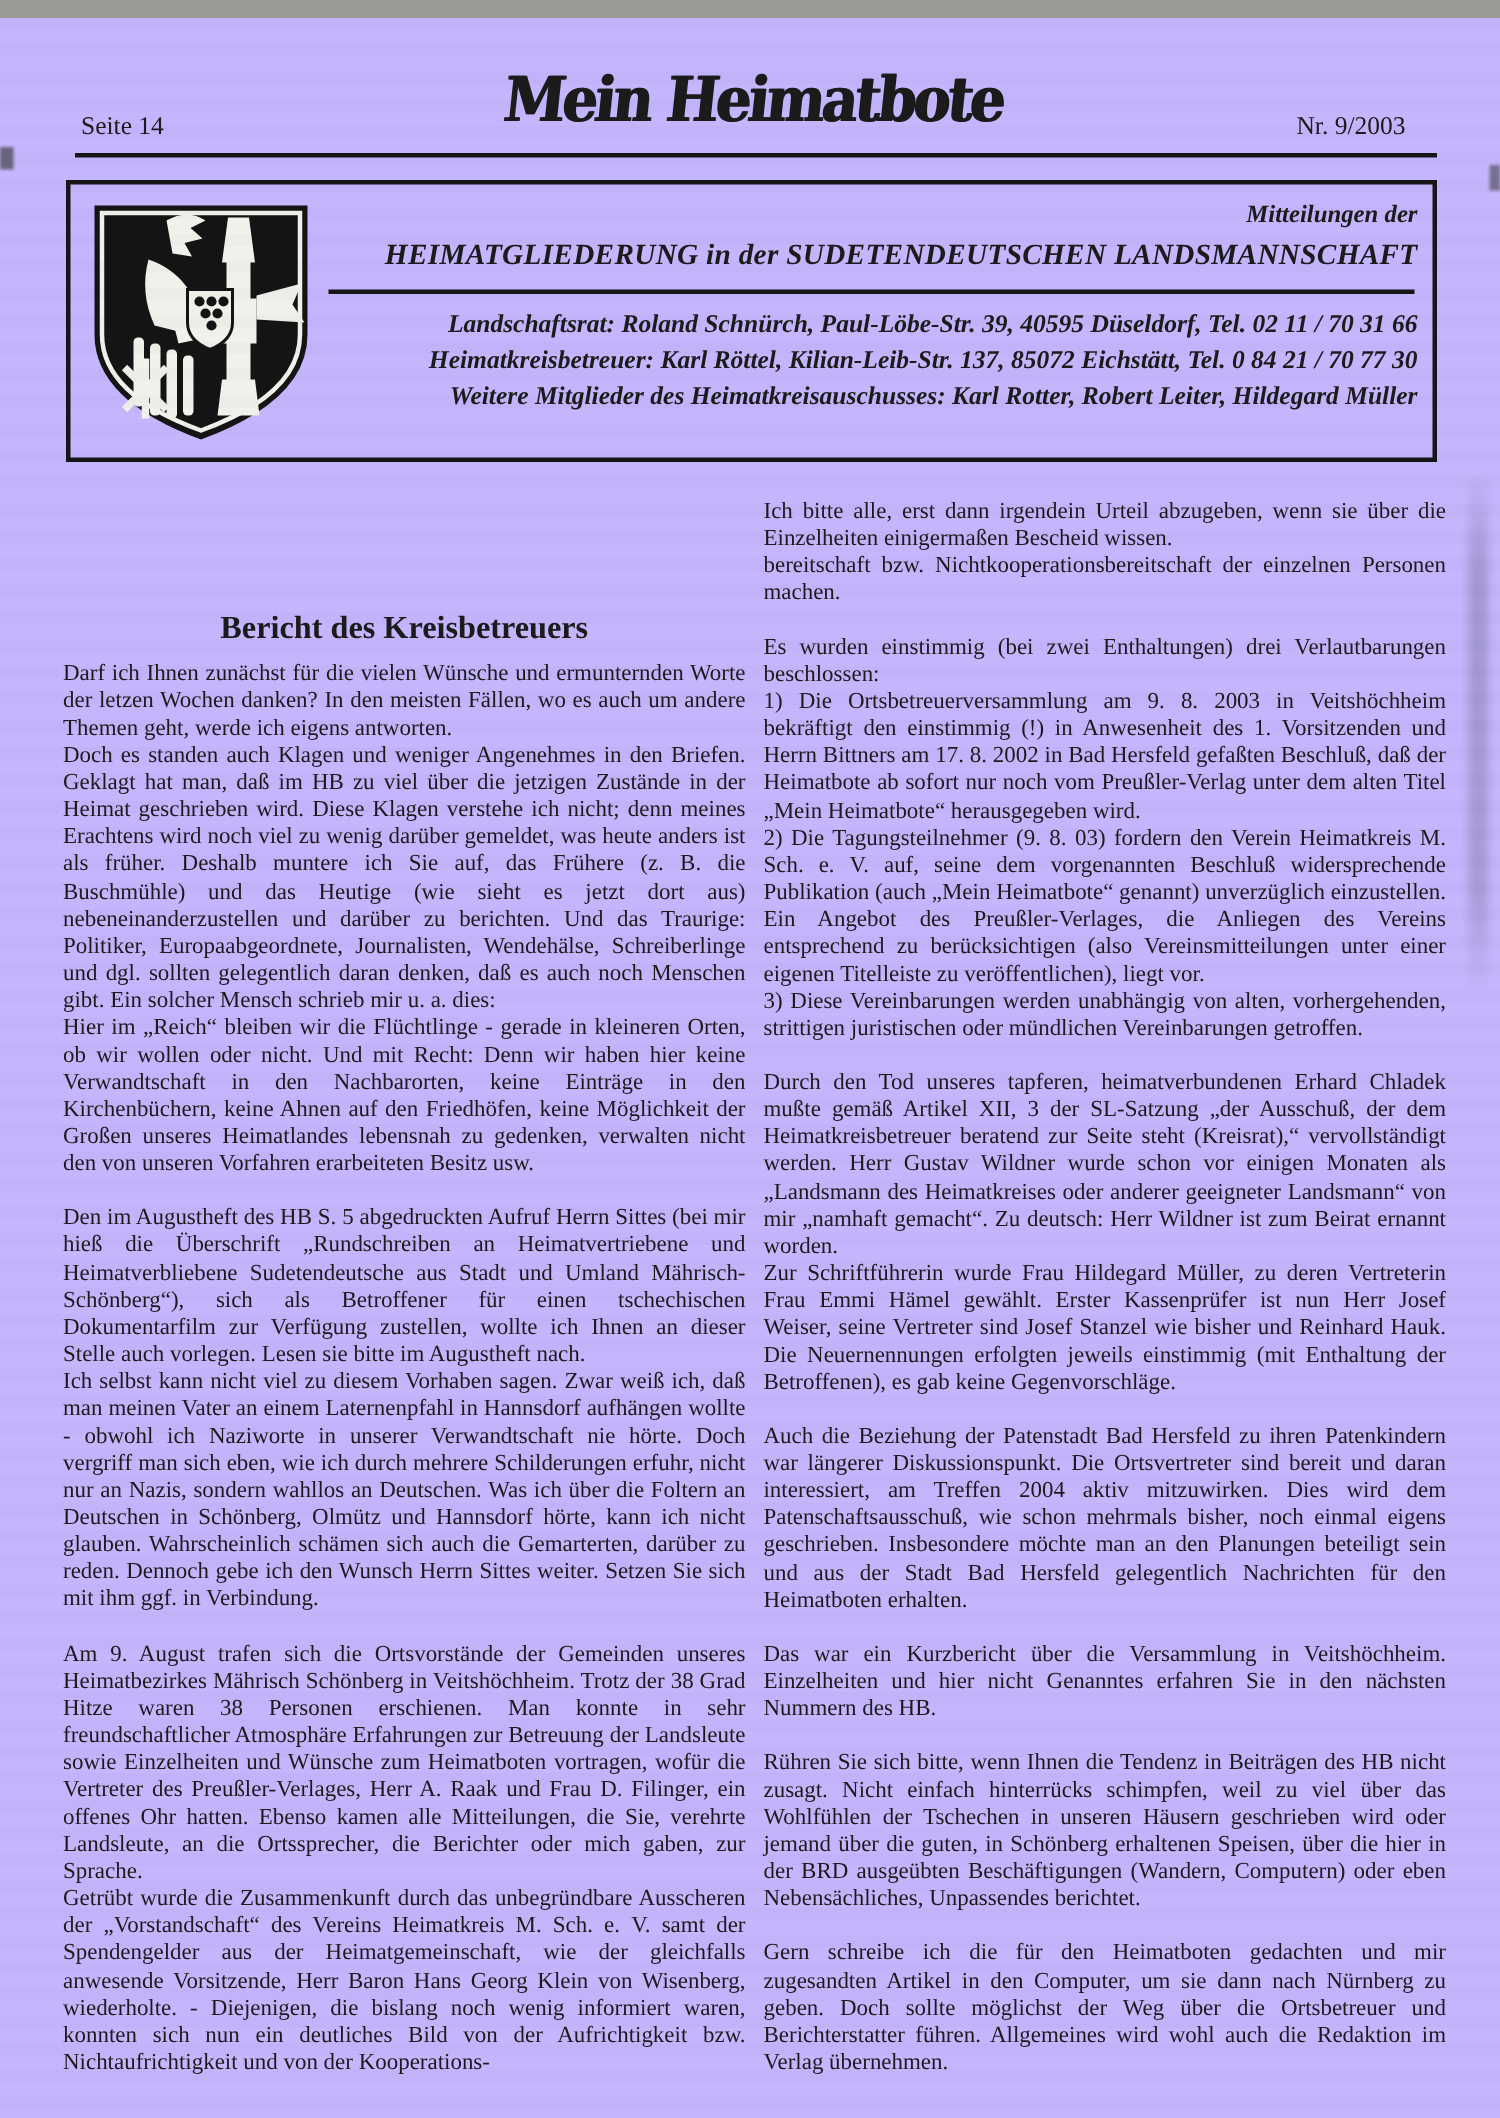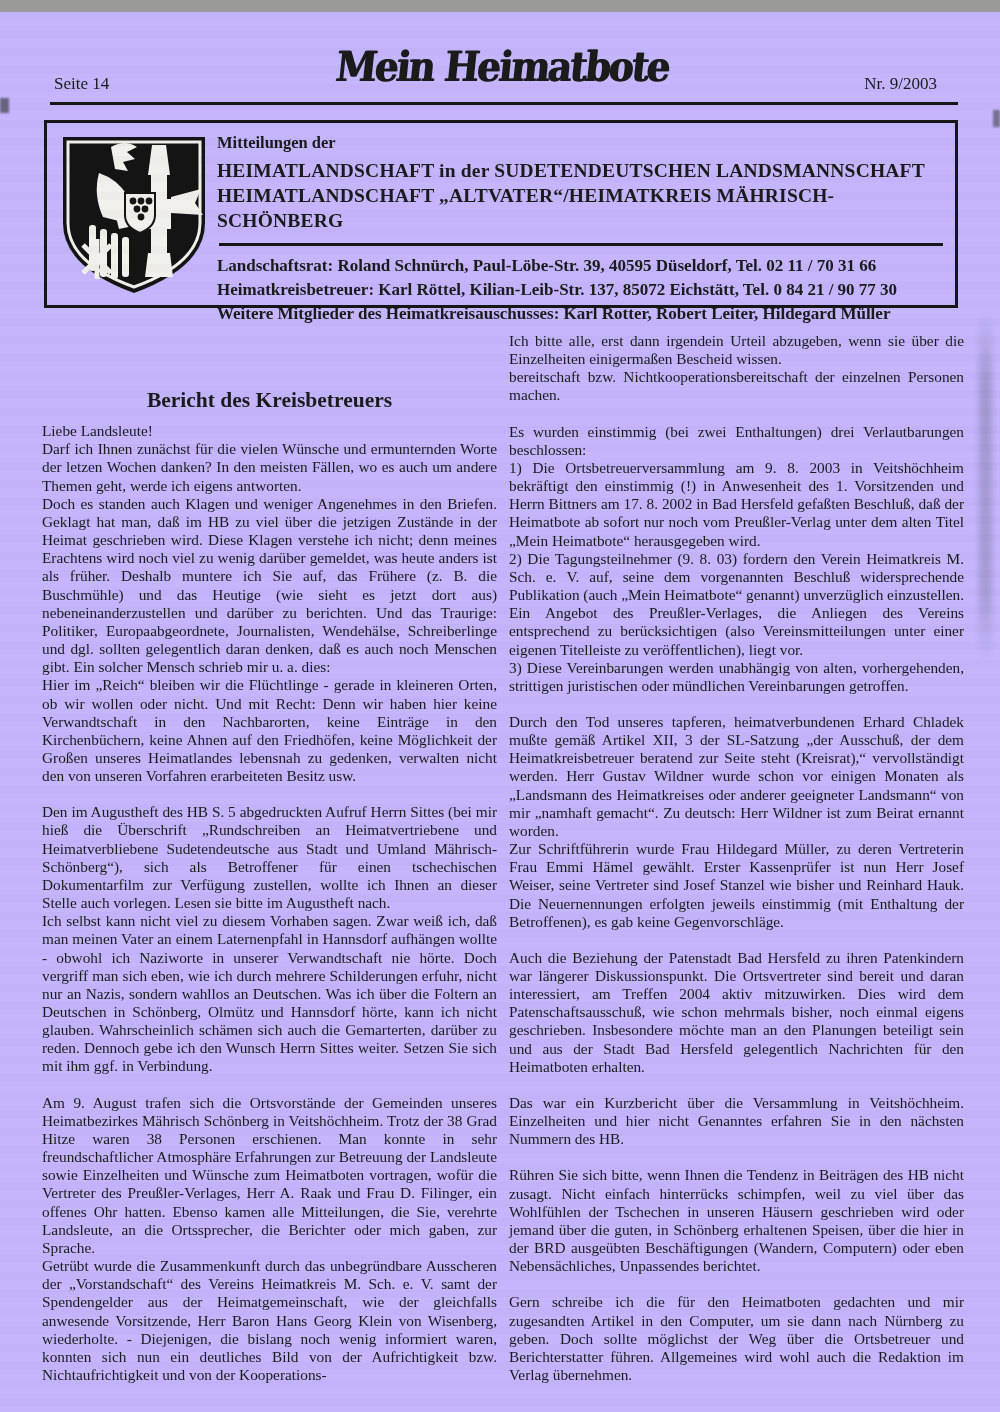--- a/index.html
+++ b/index.html
@@ -32,21 +32,21 @@
     font-family:"DejaVu Serif",serif;font-weight:bold;font-size:37px;letter-spacing:-2px;
     text-shadow:1.2px 0 0 #1b1b1b;white-space:nowrap;
   }
   .top-rule{height:3px;background:#161616;margin:8px 6px 0 10px;}
   
   .info-box{
     margin:15px 6px 0 4px;border:3px solid #161616;box-sizing:border-box;height:188px;
     display:flex;align-items:flex-start;gap:8px;padding:8px 10px 8px 12px;
   }
   .crest{flex:0 0 auto;margin-top:2px;}
-  .box-text{flex:1;text-align:left;}
+  .box-text{flex:1;text-align:right;font-style:italic;}
   .box-line1{font-weight:bold;font-size:16.5px;margin-top:2px;}
   .box-line2{font-weight:bold;font-size:19.5px;line-height:25px;margin-top:5px;letter-spacing:.2px;}
   .box-line3{font-weight:bold;font-size:19.5px;line-height:25px;letter-spacing:.2px;}
   .box-rule{height:2.5px;background:#161616;margin:10px 2px 8px;}
   .box-contact{font-weight:bold;font-size:17px;line-height:24px;}
   
   .article{display:flex;gap:12px;margin:24px 0 0 2px;align-items:flex-end;}
   .col{width:50%;box-sizing:border-box;}
   .article-title{font-size:21.5px;font-weight:bold;text-align:center;margin:2px 0 9px;}
   p.body{font-size:15.3px;line-height:18.15px;text-align:justify;margin:0;hyphens:auto;-webkit-hyphens:auto;}
@@ -105,33 +105,31 @@
       </g>
 
       <g stroke="#f2f0ea" stroke-width="5">
         <line x1="24" y1="112" x2="52" y2="140"></line>
         <line x1="52" y1="112" x2="24" y2="140"></line>
         <line x1="38" y1="106" x2="38" y2="146"></line>
       </g>
     </svg>
     <div class="box-text">
       <div class="box-line1">Mitteilungen der</div>
-      <div class="box-line2">HEIMATLANDSCHAFT in der SUDETENDEUTSCHEN LANDSMANNSCHAFT</div>
-      <div class="box-line3">HEIMATLANDSCHAFT „ALTVATER“/HEIMATKREIS MÄHRISCH-SCHÖNBERG</div>
+      <div class="box-line2">HEIMATGLIEDERUNG in der SUDETENDEUTSCHEN LANDSMANNSCHAFT</div>
       <div class="box-rule"></div>
       <div class="box-contact">Landschaftsrat: Roland Schnürch, Paul-Löbe-Str. 39, 40595 Düseldorf, Tel. 02 11 / 70 31 66</div>
-      <div class="box-contact">Heimatkreisbetreuer: Karl Röttel, Kilian-Leib-Str. 137, 85072 Eichstätt, Tel. 0 84 21 / 90 77 30</div>
+      <div class="box-contact">Heimatkreisbetreuer: Karl Röttel, Kilian-Leib-Str. 137, 85072 Eichstätt, Tel. 0 84 21 / 70 77 30</div>
       <div class="box-contact">Weitere Mitglieder des Heimatkreisauschusses: Karl Rotter, Robert Leiter, Hildegard Müller</div>
     </div>
   </div>
 
   <div class="article">
     <div class="col">
       <div class="article-title">Bericht des Kreisbetreuers</div>
-      <p class="body">Liebe Landsleute!</p>
       <p class="body">Darf ich Ihnen zunächst für die vielen Wünsche und ermunternden Worte der letzen Wochen danken? In den meisten Fällen, wo es auch um andere Themen geht, werde ich eigens antworten.</p>
       <p class="body">Doch es standen auch Klagen und weniger Angenehmes in den Briefen. Geklagt hat man, daß im HB zu viel über die jetzigen Zustände in der Heimat geschrieben wird. Diese Klagen verstehe ich nicht; denn meines Erachtens wird noch viel zu wenig darüber gemeldet, was heute anders ist als früher. Deshalb muntere ich Sie auf, das Frühere (z.&nbsp;B. die Buschmühle) und das Heutige (wie sieht es jetzt dort aus) nebeneinanderzustellen und darüber zu berichten. Und das Traurige: Politiker, Europaabgeordnete, Journalisten, Wendehälse, Schreiberlinge und dgl. sollten gelegentlich daran denken, daß es auch noch Menschen gibt. Ein solcher Mensch schrieb mir u.&nbsp;a. dies:</p>
       <p class="body">Hier im „Reich“ bleiben wir die Flüchtlinge - gerade in kleineren Orten, ob wir wollen oder nicht. Und mit Recht: Denn wir haben hier keine Verwandtschaft in den Nachbarorten, keine Einträge in den Kirchenbüchern, keine Ahnen auf den Friedhöfen, keine Möglichkeit der Großen unseres Heimatlandes lebensnah zu gedenken, verwalten nicht den von unseren Vorfahren erarbeiteten Besitz usw.</p>
       <p class="body gap">Den im Augustheft des HB S. 5 abgedruckten Aufruf Herrn Sittes (bei mir hieß die Überschrift „Rundschreiben an Heimatvertriebene und Heimatverbliebene Sudetendeutsche aus Stadt und Umland Mährisch-Schönberg“), sich als Betroffener für einen tschechischen Dokumentarfilm zur Verfügung zustellen, wollte ich Ihnen an dieser Stelle auch vorlegen. Lesen sie bitte im Augustheft nach.</p>
       <p class="body">Ich selbst kann nicht viel zu diesem Vorhaben sagen. Zwar weiß ich, daß man meinen Vater an einem Laternenpfahl in Hannsdorf aufhängen wollte - obwohl ich Naziworte in unserer Verwandtschaft nie hörte. Doch vergriff man sich eben, wie ich durch mehrere Schilderungen erfuhr, nicht nur an Nazis, sondern wahllos an Deutschen. Was ich über die Foltern an Deutschen in Schönberg, Olmütz und Hannsdorf hörte, kann ich nicht glauben. Wahrscheinlich schämen sich auch die Gemarterten, darüber zu reden. Dennoch gebe ich den Wunsch Herrn Sittes weiter. Setzen Sie sich mit ihm ggf. in Verbindung.</p>
       <p class="body gap">Am 9. August trafen sich die Ortsvorstände der Gemeinden unseres Heimatbezirkes Mährisch Schönberg in Veitshöchheim. Trotz der 38 Grad Hitze waren 38 Personen erschienen. Man konnte in sehr freundschaftlicher Atmosphäre Erfahrungen zur Betreuung der Landsleute sowie Einzelheiten und Wünsche zum Heimatboten vortragen, wofür die Vertreter des Preußler-Verlages, Herr A. Raak und Frau D. Filinger, ein offenes Ohr hatten. Ebenso kamen alle Mitteilungen, die Sie, verehrte Landsleute, an die Ortssprecher, die Berichter oder mich gaben, zur Sprache.</p>
       <p class="body">Getrübt wurde die Zusammenkunft durch das unbegründbare Ausscheren der „Vorstandschaft“ des Vereins Heimatkreis M. Sch. e.&nbsp;V. samt der Spendengelder aus der Heimatgemeinschaft, wie der gleichfalls anwesende Vorsitzende, Herr Baron Hans Georg Klein von Wisenberg, wiederholte. - Diejenigen, die bislang noch wenig informiert waren, konnten sich nun ein deutliches Bild von der Aufrichtigkeit bzw. Nichtaufrichtigkeit und von der Kooperations-</p>
     </div>
     <div class="col">
       <p class="body">Ich bitte alle, erst dann irgendein Urteil abzugeben, wenn sie über die Einzelheiten einigermaßen Bescheid wissen.</p>

